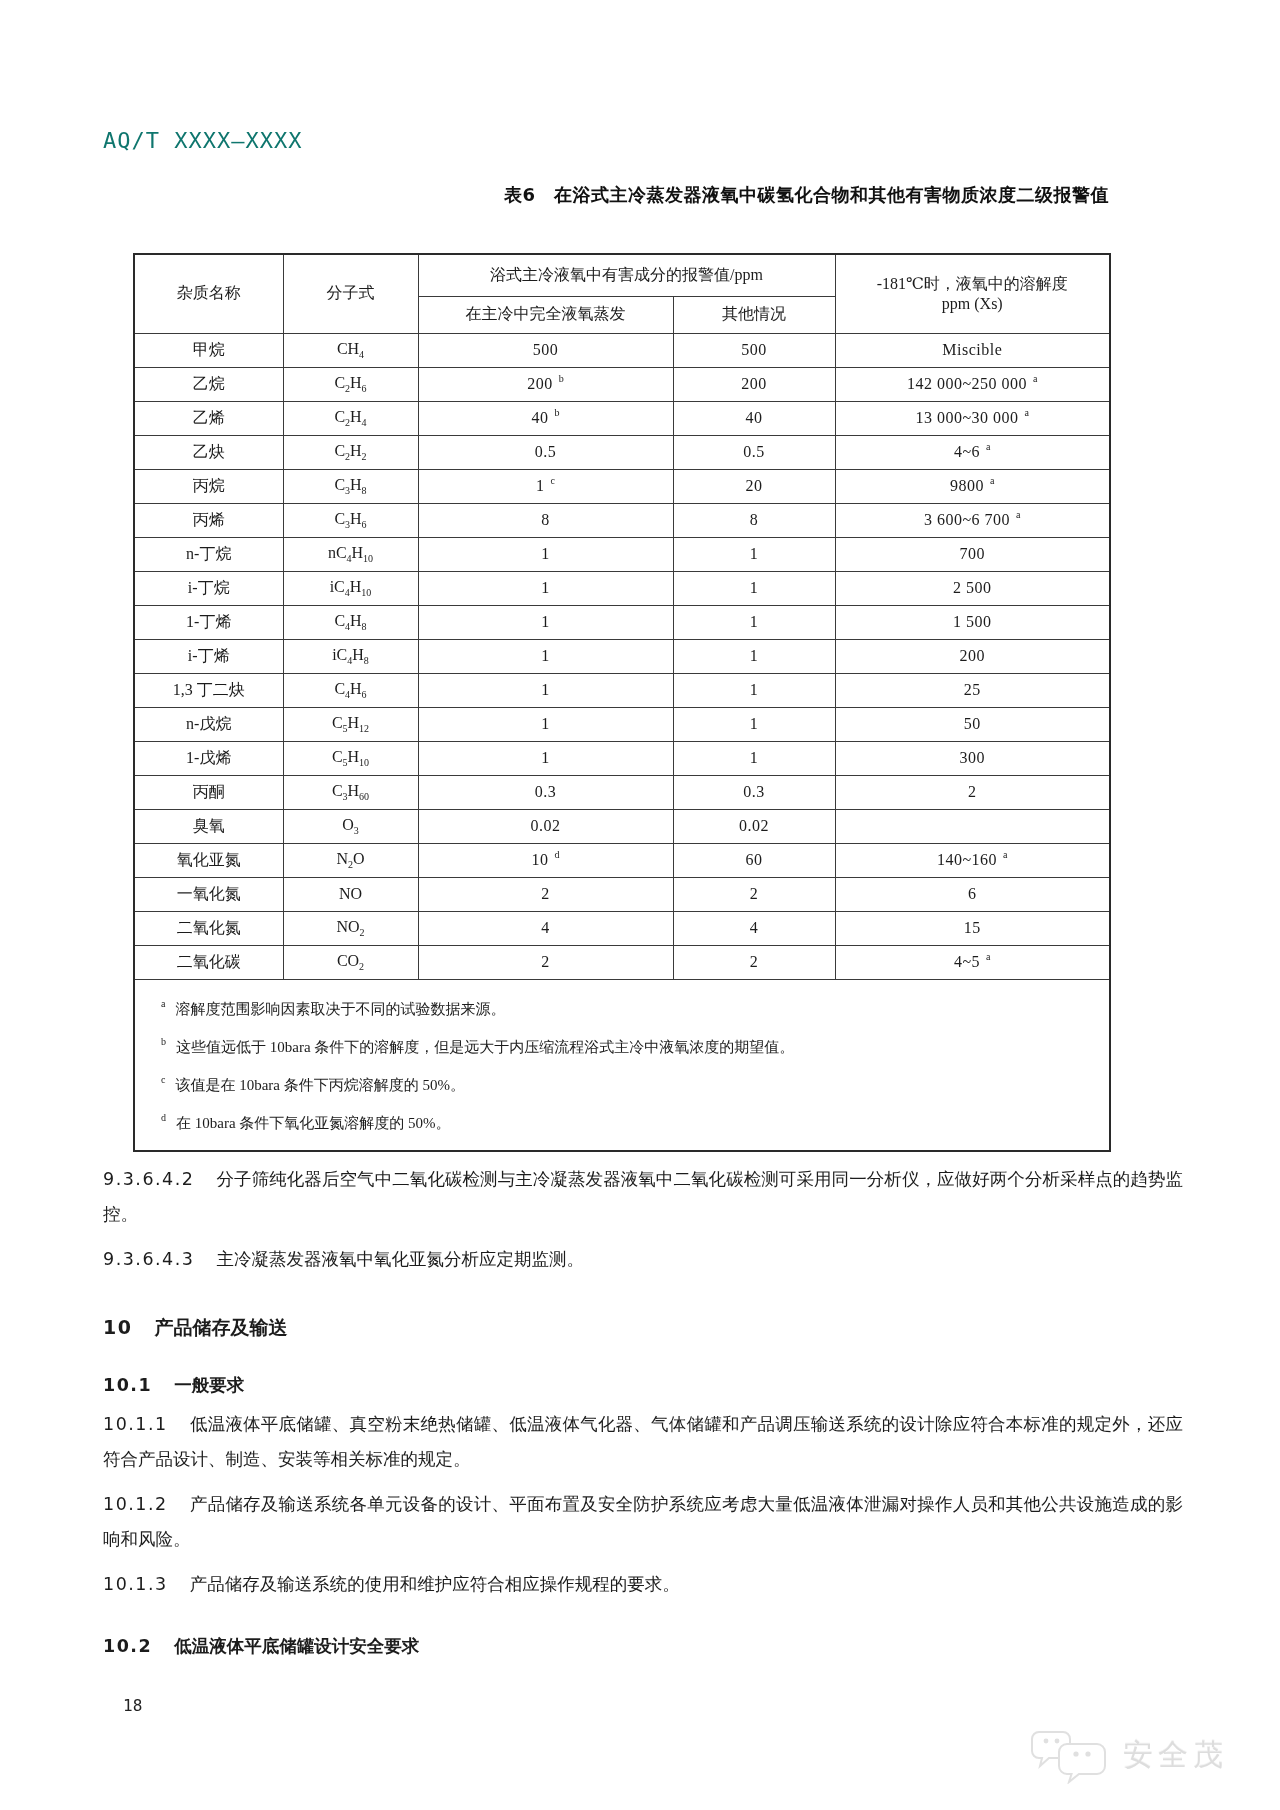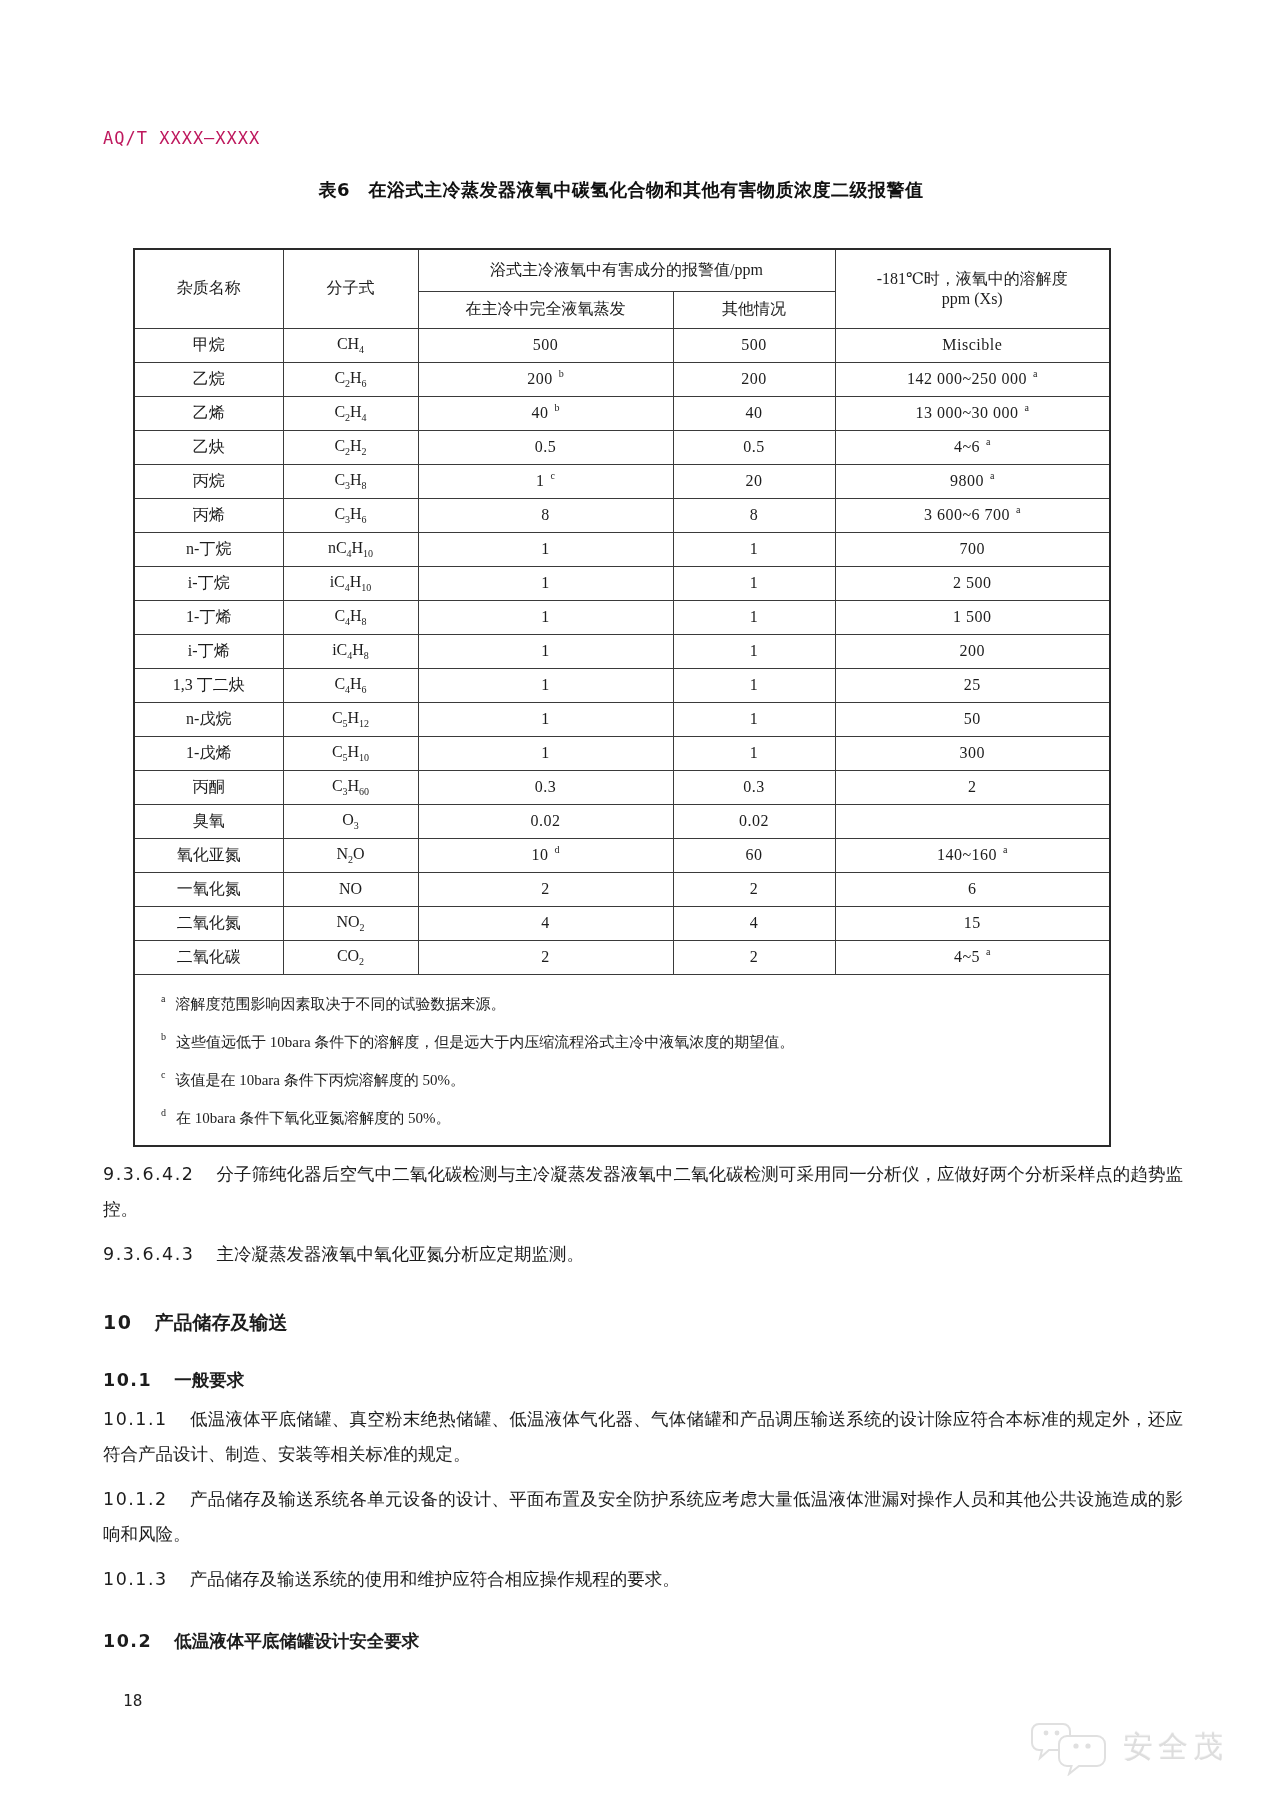--- a/index.html
+++ b/index.html
@@ -4,25 +4,25 @@
 <style>
   html,body{margin:0;padding:0;}
   body{
     width:1280px;height:1810px;background:#ffffff;color:#1c1c1c;
     font-family:"Liberation Serif","DejaVu Serif",serif;
     position:relative;overflow:hidden;
   }
   .page{padding:128px 100px 0 103px;}
   .doc-code{
     font-family:"DejaVu Sans Mono","Liberation Mono",monospace;
-    font-size:17px;letter-spacing:1px;color:#be185d;
+    font-size:22px;letter-spacing:1px;color:#0f766e;
   }
   .table-block{width:976px;margin-left:30px;}
   .table-title{
-    text-align:center;font-family:"DejaVu Sans","Liberation Sans",sans-serif;
+    text-align:right;font-family:"DejaVu Sans","Liberation Sans",sans-serif;
     font-weight:bold;font-size:18px;color:#111;margin-top:30px;margin-bottom:46px;
     letter-spacing:0.5px;
   }
   table.alarm{
     border-collapse:collapse;width:100%;table-layout:fixed;
     border:2px solid #2a2a2a;
   }
   table.alarm th,table.alarm td{
     border:1px solid #3a3a3a;text-align:center;vertical-align:middle;
     font-size:16px;font-weight:normal;padding:0 4px;color:#1c1c1c;
@@ -50,21 +50,21 @@
   .sec.h2{
     font-family:"DejaVu Sans","Liberation Sans",sans-serif;font-weight:bold;
     font-size:17.5px;margin-top:32px;
   }
   .sec.h1 .sec-num,.sec.h2 .sec-num{font-weight:bold;}
   .page-number{
     margin-top:38px;padding-left:20px;font-size:16px;
     font-family:"DejaVu Sans Mono","Liberation Mono",monospace;color:#222;
   }
   .watermark{
-    position:absolute;right:52px;bottom:34px;display:flex;align-items:center;
+    position:absolute;right:52px;bottom:26px;display:flex;align-items:center;
     opacity:0.55;
   }
   .wm-text{
     font-family:"DejaVu Sans","Liberation Sans",sans-serif;
     font-size:30px;letter-spacing:5px;color:#c3c3c3;
     text-shadow:0 1px 0 #ffffff,0 -1px 0 #e9e9e9;margin-left:10px;
   }
 </style>
 </head>
 <body>

